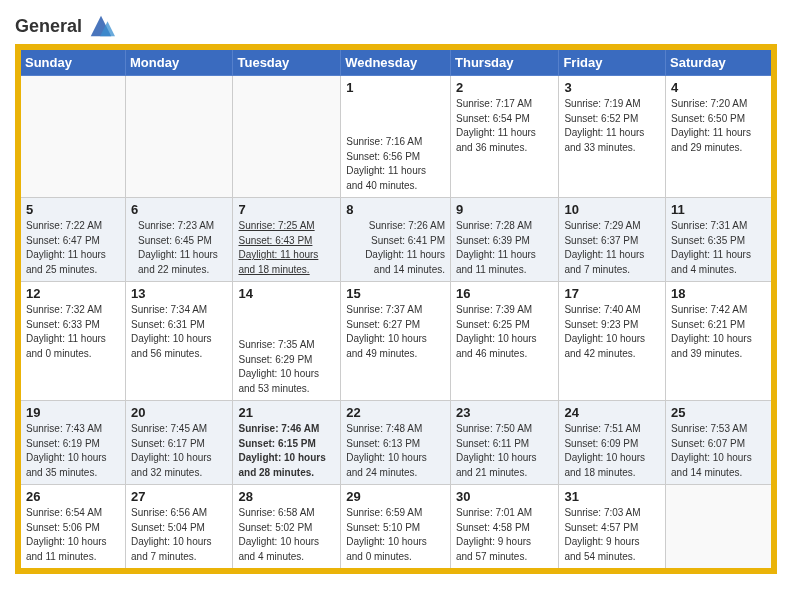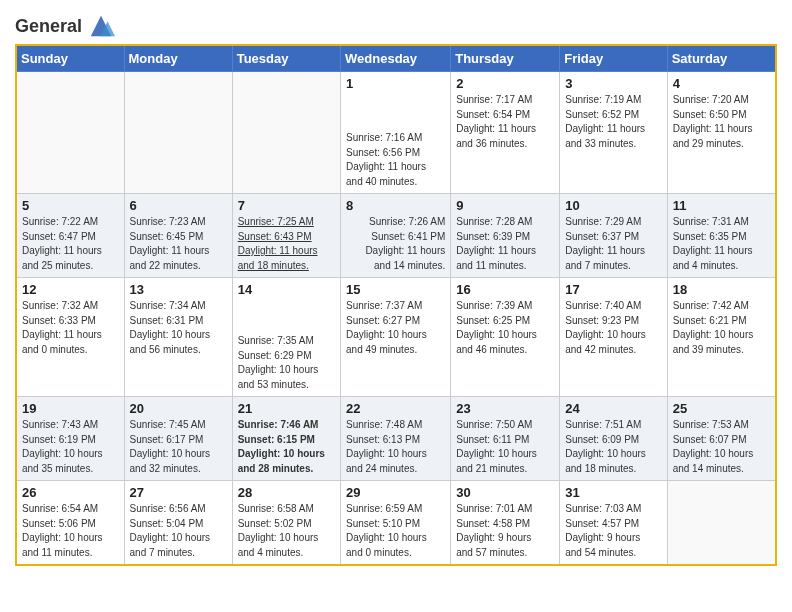--- a/index.html
+++ b/index.html
@@ -47,21 +47,21 @@
       color: #222;
       line-height: 1.1;
     }
     .subtitle {
       font-size: 14px;
       color: #444;
     }
     .calendar {
       width: 100%;
       border-collapse: collapse;
-      border: 2px solid #eab308;
+      border: 6px solid #eab308;
     }
     .calendar th {
       background: #3a6bbf;
       color: #fff;
       font-size: 13px;
       font-weight: bold;
       padding: 5px 4px;
       text-align: left;
       border: 1px solid #5580cc;
     }
@@ -175,21 +175,21 @@
         <tr>
           <td>
             <span class="day-number">5</span>
             <div class="day-info" style="white-space: pre-line;">Sunrise: 7:22 AM
 Sunset: 6:47 PM
 Daylight: 11 hours
 and 25 minutes.</div>
           </td>
           <td>
             <span class="day-number">6</span>
-            <div class="day-info" style="white-space: pre-line;">Sunrise: 7:23 AM
+            <div class="day-info" style="white-space: pre-line; margin-left: 7px;">Sunrise: 7:23 AM
 Sunset: 6:45 PM
 Daylight: 11 hours
 and 22 minutes.</div>
           </td>
           <td>
             <span class="day-number">7</span>
             <div class="day-info" style="white-space: pre-line; text-decoration: underline;">Sunrise: 7:25 AM
 Sunset: 6:43 PM
 Daylight: 11 hours
 and 18 minutes.</div>

